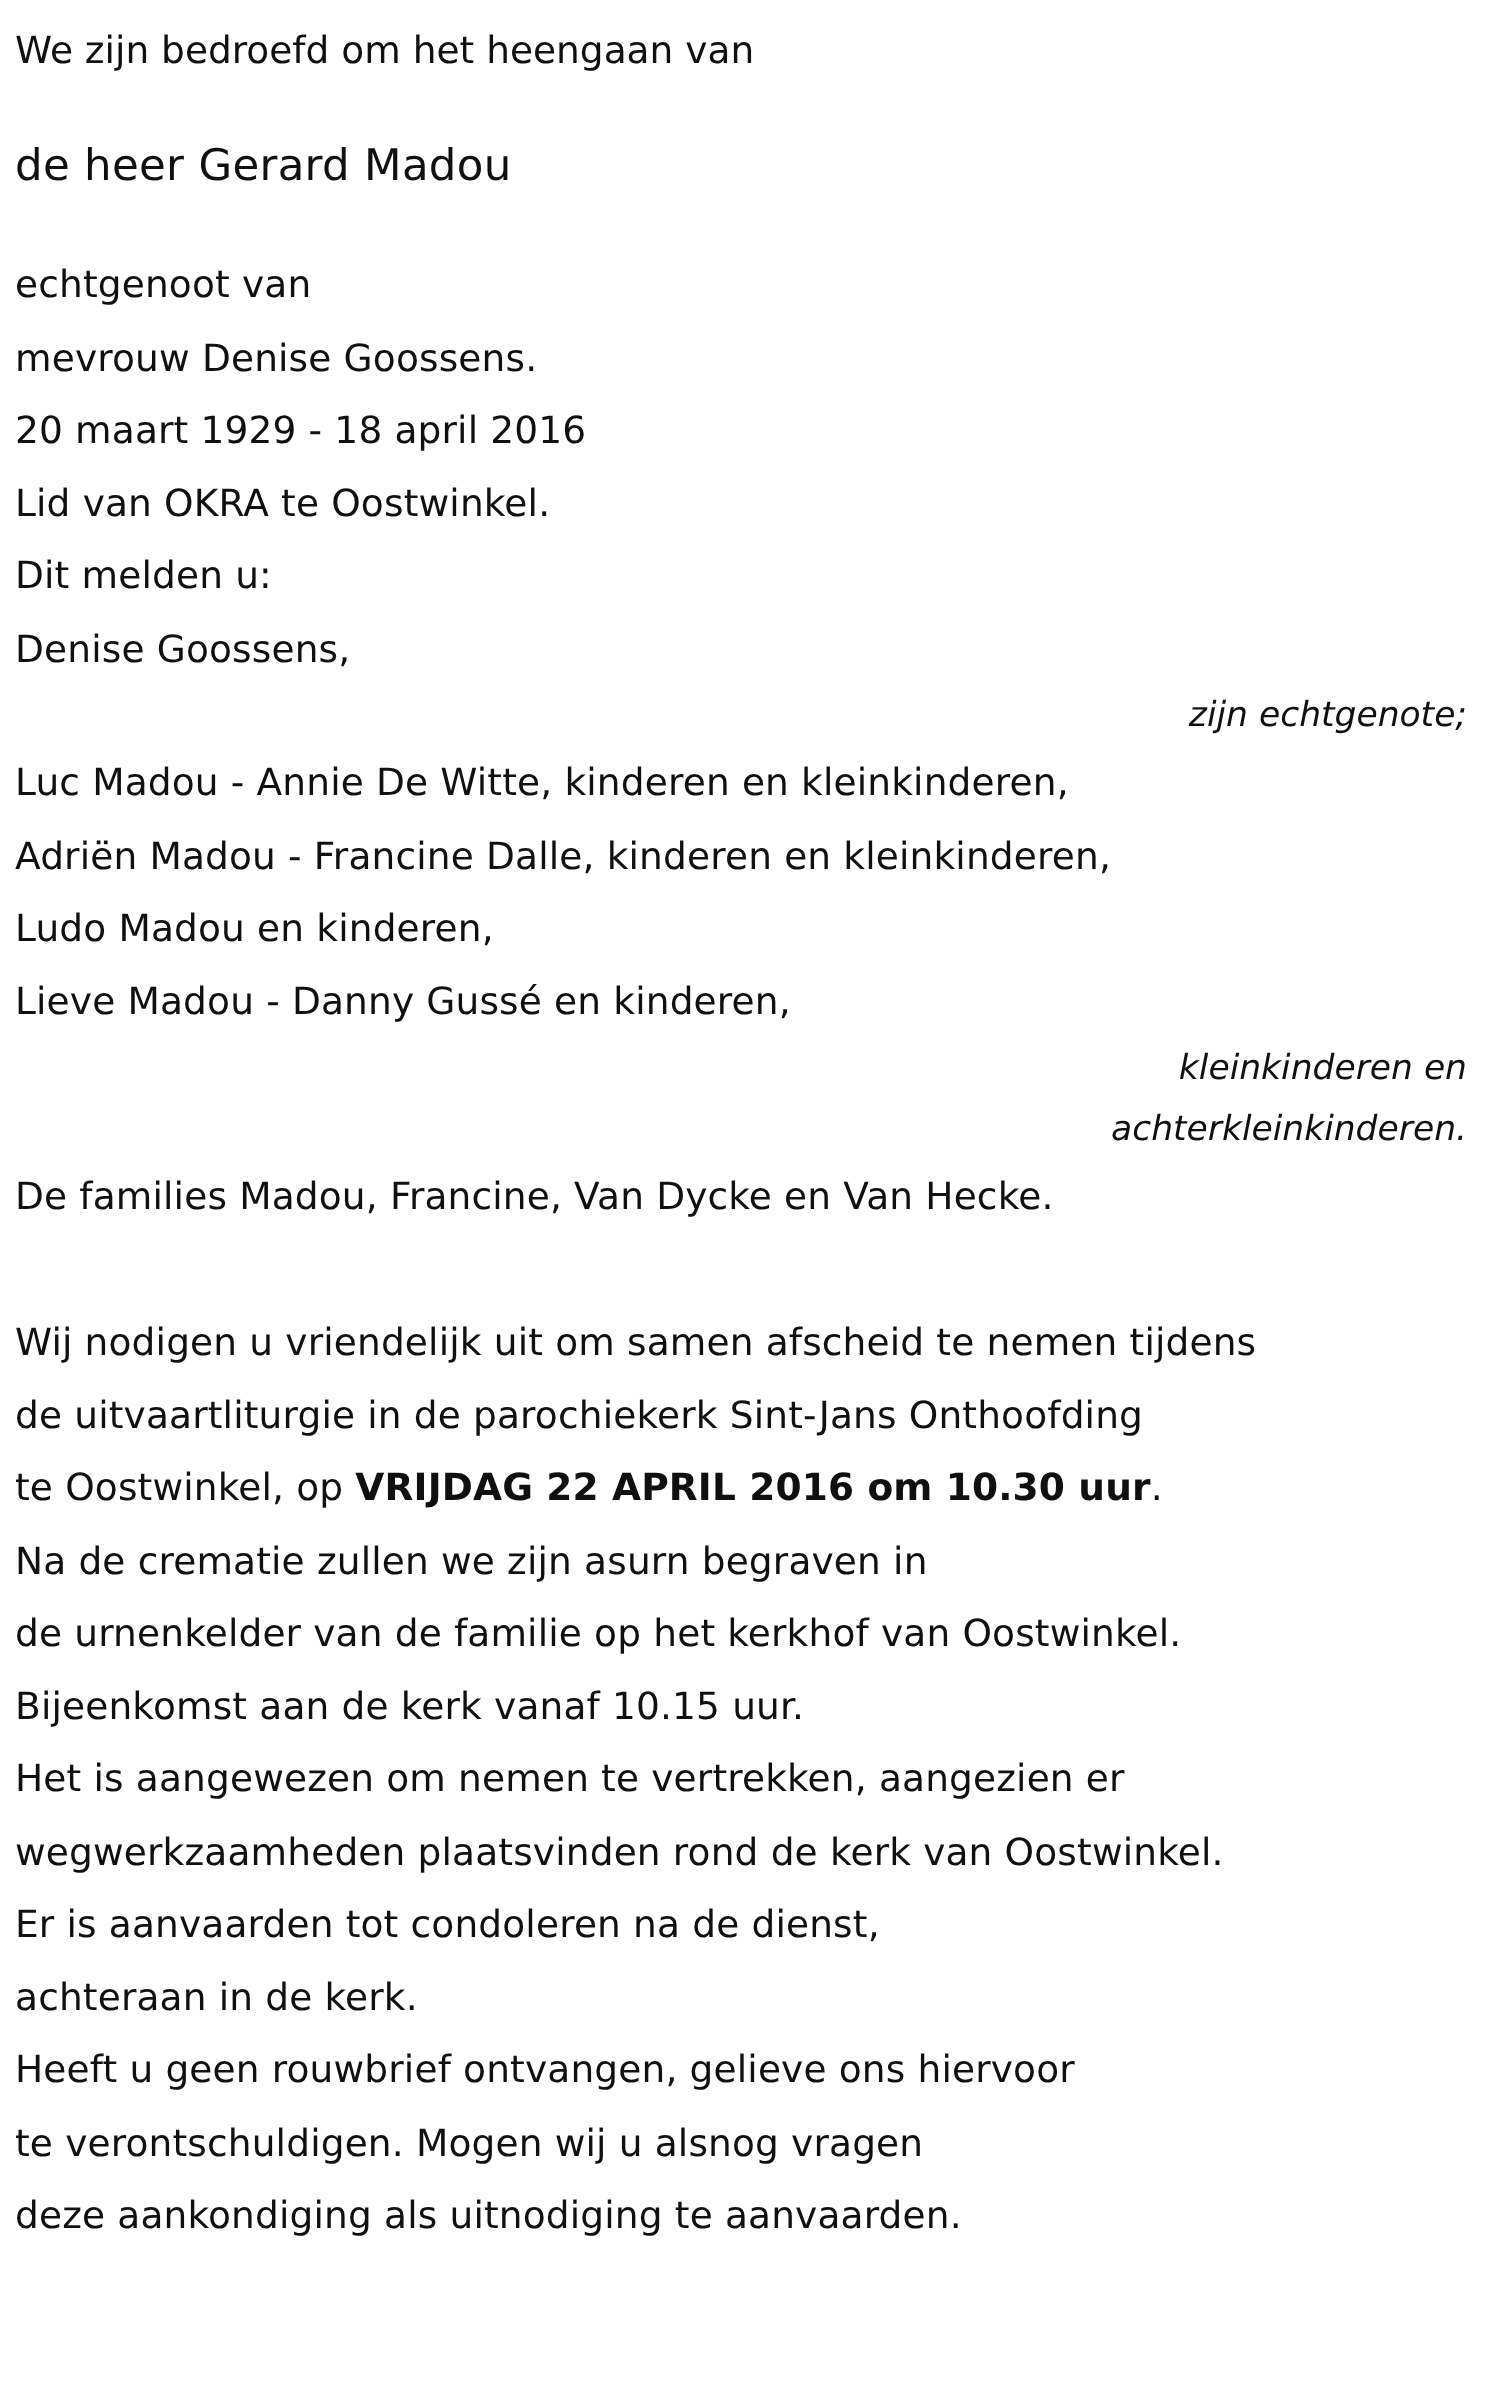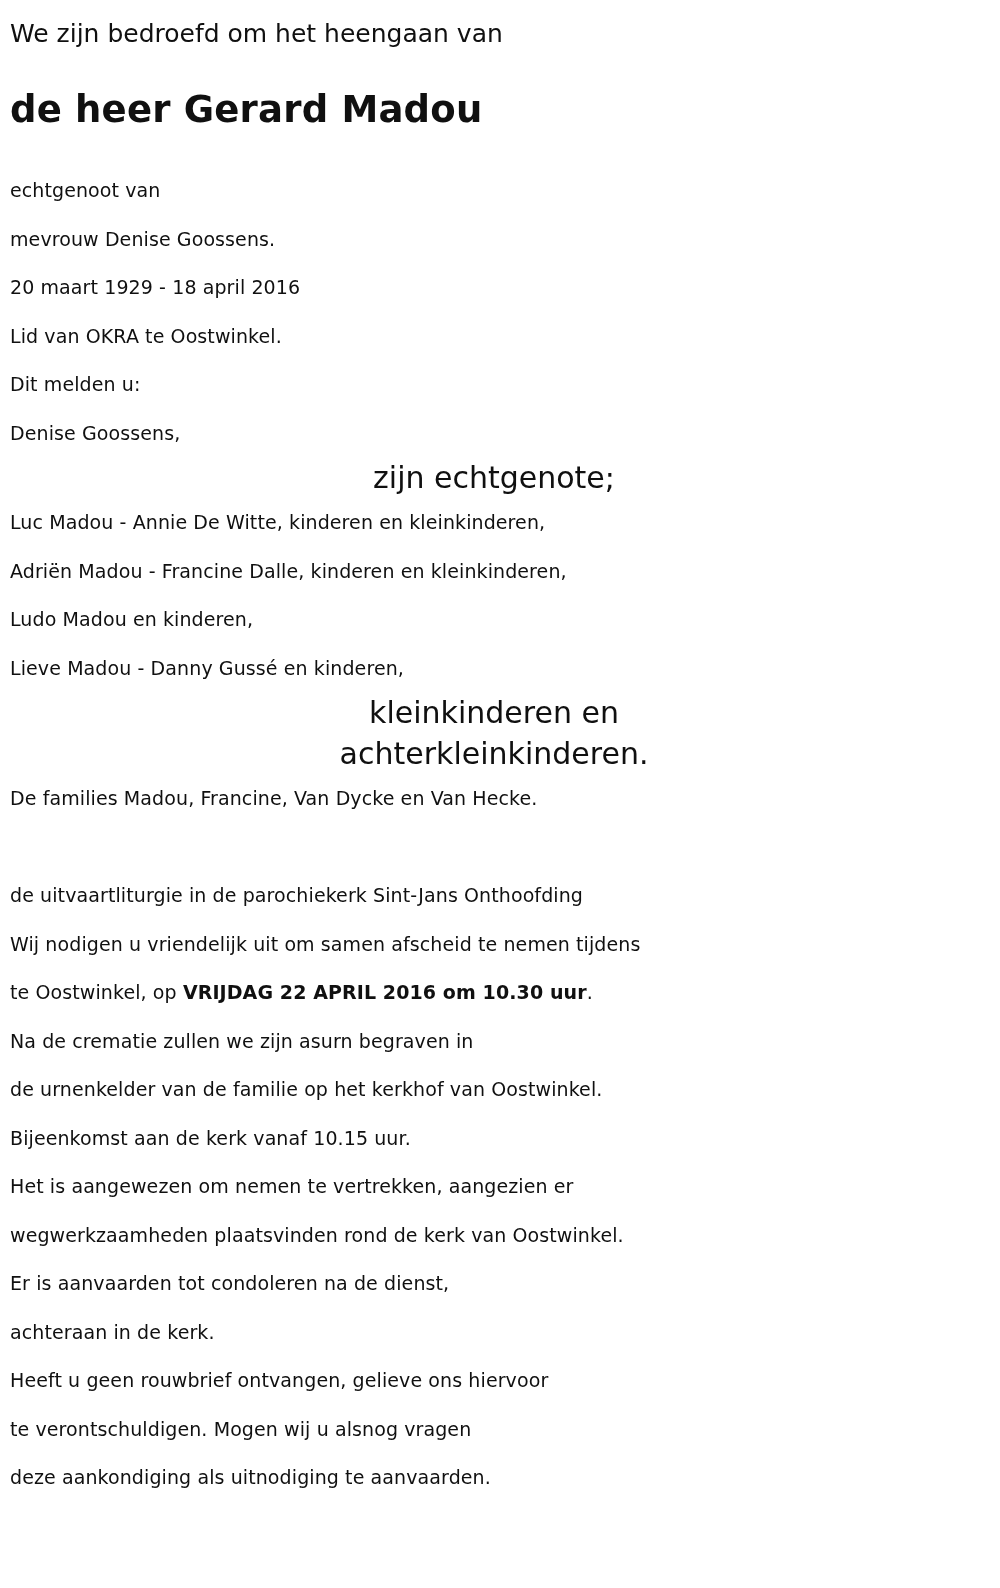--- a/index.html
+++ b/index.html
@@ -15,43 +15,44 @@
     -webkit-font-smoothing: antialiased;
   }
   .page {
     position: relative;
     width: 1000px;
     height: 1148px;
     box-sizing: border-box;
     padding: 10px 18px 0 10px;
   }
   .line {
-    font-size: 19px;
+    font-size: 25px;
     line-height: 48.5px;
     white-space: pre-wrap;
     letter-spacing: 0.1px;
   }
   .intro {
     font-size: 25px;
     line-height: 48px;
     margin-bottom: 28px;
   }
   .name {
-    font-size: 37px;
-    font-weight: bold;
+    font-size: 29px;
+    font-weight: normal;
     line-height: 48px;
     margin-bottom: 32px;
     letter-spacing: 0.2px;
   }
   .block {
     margin: 0;
   }
   .right-italic {
-    text-align: center;
-    font-size: 30px;
+    text-align: right;
+    font-style: italic;
+    font-size: 23px;
     line-height: 41px;
     padding-right: 4px;
   }
   .bold { font-weight: bold; }
   .spacer-line { height: 48.5px; }
   .ceremony .line { line-height: 48.5px; }
 </style>
 </head>
 <body>
 
@@ -77,22 +78,22 @@
     <div class="line">Ludo Madou en kinderen,</div>
     <div class="line">Lieve Madou - Danny Gussé en kinderen,</div>
     <div class="right-italic">kleinkinderen en</div>
     <div class="right-italic">achterkleinkinderen.</div>
     <div class="line">De families Madou, Francine, Van Dycke en Van Hecke.</div>
   </div>
 
   <div class="spacer-line"></div>
 
   <div class="block ceremony">
+    <div class="line">Wij nodigen u vriendelijk uit om samen afscheid te nemen tijdens</div>
     <div class="line">de uitvaartliturgie in de parochiekerk Sint-Jans Onthoofding</div>
-    <div class="line">Wij nodigen u vriendelijk uit om samen afscheid te nemen tijdens</div>
     <div class="line"><span>te Oostwinkel, op </span><span class="bold">VRIJDAG 22 APRIL 2016 om 10.30 uur</span><span>.</span></div>
     <div class="line">Na de crematie zullen we zijn asurn begraven in</div>
     <div class="line">de urnenkelder van de familie op het kerkhof van Oostwinkel.</div>
     <div class="line">Bijeenkomst aan de kerk vanaf 10.15 uur.</div>
     <div class="line">Het is aangewezen om nemen te vertrekken, aangezien er</div>
     <div class="line">wegwerkzaamheden plaatsvinden rond de kerk van Oostwinkel.</div>
     <div class="line">Er is aanvaarden tot condoleren na de dienst,</div>
     <div class="line">achteraan in de kerk.</div>
     <div class="line">Heeft u geen rouwbrief ontvangen, gelieve ons hiervoor</div>
     <div class="line">te verontschuldigen. Mogen wij u alsnog vragen</div>

